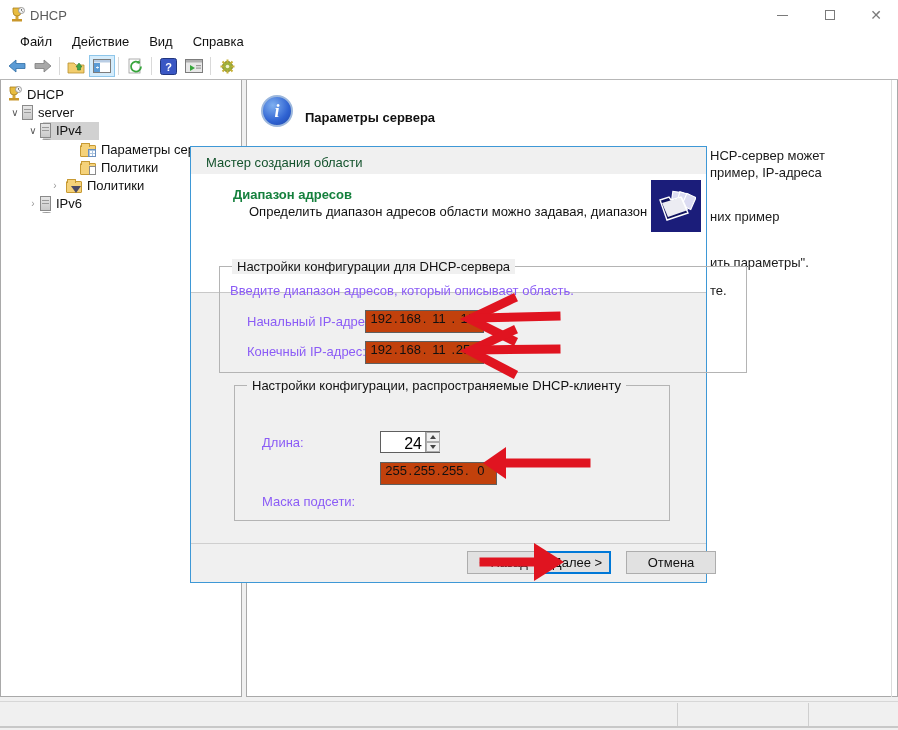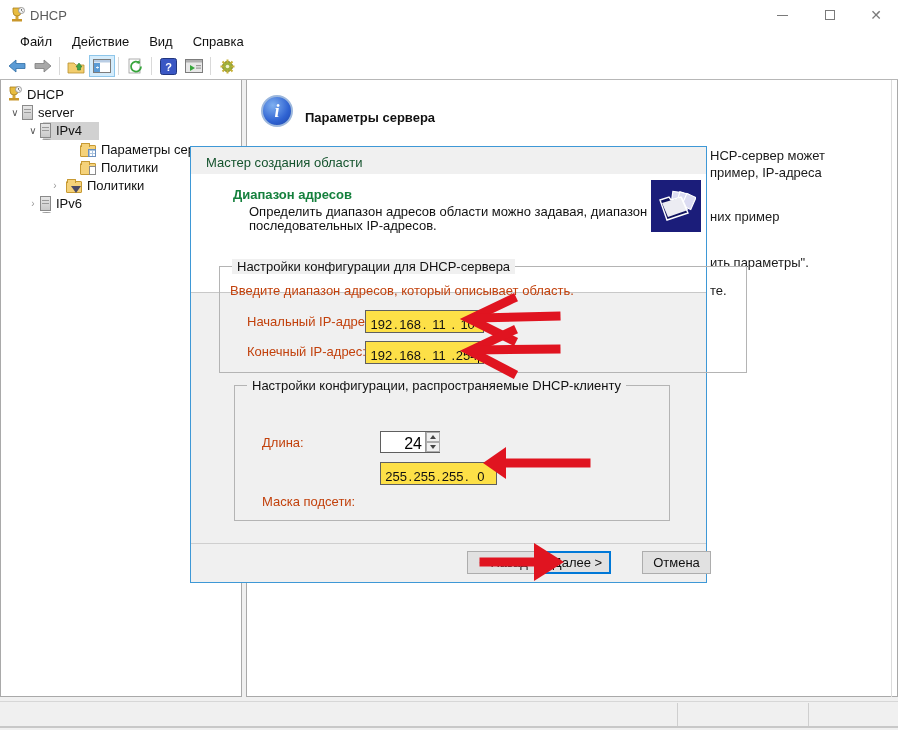--- a/index.html
+++ b/index.html
@@ -67,40 +67,40 @@
   #wiz-header { left:0; top:27px; width:515px; height:119px; background:#ffffff; border-bottom:1px solid #c8c8c8; }
   #wiz-heading { left:42px; top:13px; font-size:13px; font-weight:bold; color:#15803d; }
   .wiz-desc { position:absolute; left:58px; font-size:13px; color:#111; }
   #wiz-desc1 { top:30px; } #wiz-desc2 { top:44px; }
   #wiz-icon { left:460px; top:6px; width:50px; height:52px; background:#1b1d7a; display:flex; align-items:center; justify-content:center; }
 
   .groupbox { position:absolute; border:1px solid #b4b4b4; }
   .legend { position:absolute; top:-8px; left:12px; background:#f0f0f0; padding:0 5px; font-size:13px; color:#111; white-space:nowrap; }
   #group1 { left:28px; top:119px; width:528px; height:107px; }
   #group2 { left:43px; top:238px; width:436px; height:136px; }
-  .flabel { position:absolute; font-size:13px; color:#c2410c; white-space:nowrap; }
-
-  .ipfield { position:absolute; width:119px; height:23px; background:#fde047; border:1px solid #5f5f5f; display:flex; align-items:flex-end; font-size:13px; color:#111; padding:0 3px; }
+  .flabel { position:absolute; font-size:13px; color:#8b5cf6; white-space:nowrap; }
+
+  .ipfield { position:absolute; width:119px; height:23px; background:#c2410c; border:1px solid #5f5f5f; display:flex; align-items:flex-start; font-size:13px; color:#111; padding:0 3px; }
   .oct { flex:1; text-align:center; position:relative; }
   .dot { width:4px; text-align:center; color:#111; }
   .caret { display:inline-block; width:1px; height:13px; background:#000; vertical-align:middle; margin-left:1px; }
 
   #len-spin { position:absolute; left:173px; top:183px; width:60px; height:22px; background:#fff; border:1px solid #5f5f5f; }
   #len-value { position:absolute; right:17px; top:3px; font-size:16px; }
   .spin-btns { position:absolute; right:0; top:0; width:14px; height:20px; border-left:1px solid #9a9a9a; }
   .spin-up, .spin-dn { position:absolute; left:0; width:14px; height:10px; background:#f0f0f0; border:1px solid #adadad; display:flex; align-items:center; justify-content:center; }
   .spin-up { top:0; } .spin-dn { top:10px; }
   .tri-up { width:0; height:0; border-left:3px solid transparent; border-right:3px solid transparent; border-bottom:4px solid #444; }
   .tri-dn { width:0; height:0; border-left:3px solid transparent; border-right:3px solid transparent; border-top:4px solid #444; }
 
   #btn-sep { left:0px; top:396px; width:515px; height:1px; background:#cfcfcf; }
   .btn { position:absolute; top:404px; height:23px; background:#e1e1e1; border:1px solid #adadad; font-size:13px; color:#111; text-align:center; line-height:21px; }
   #btn-back { left:276px; width:73px; }
   #btn-next { left:353px; width:67px; border:2px solid #0078d7; line-height:19px; }
-  #btn-cancel { left:435px; width:69px;margin-left:16px; }
+  #btn-cancel { left:435px; width:90px; }
 
   #arrows { left:0; top:0; width:898px; height:730px; z-index:50; pointer-events:none; }
 </style>
 </head>
 <body>
 
 <div class="abs" id="titlebar">
   <svg class="abs" style="left:9px;top:7px" width="16" height="16" viewBox="0 0 16 16">
     <rect x="3" y="12" width="10" height="2.5" fill="#c9972c"></rect>
     <rect x="6.5" y="9" width="3" height="3" fill="#d8a833"></rect>
@@ -269,21 +269,20 @@
 <div class="abs" id="statusbar"></div>
 <div class="abs status-div" style="left:677px"></div>
 <div class="abs status-div" style="left:808px"></div>
 
 <div class="abs" id="wizard">
   <span class="abs" id="wiz-title">Мастер создания области</span>
 
   <div class="abs" id="wiz-header">
     <span class="abs" id="wiz-heading">Диапазон адресов</span>
     <span class="wiz-desc" id="wiz-desc1">Определить диапазон адресов области можно задавая, диапазон</span>
-    <span class="wiz-desc" id="wiz-desc2">последовательных IP-адресов.</span>
     <div class="abs" id="wiz-icon">
       <svg width="40" height="40" viewBox="0 0 40 40">
         <g stroke="#ffffff" stroke-width="1.2" fill="#dcdcf2">
           <rect x="16" y="6" width="10" height="13" transform="rotate(8 21 12)"></rect>
           <rect x="22" y="7" width="10" height="13" transform="rotate(16 27 13)"></rect>
           <rect x="28" y="9" width="10" height="13" transform="rotate(24 33 15)"></rect>
         </g>
         <path d="M4 14 l9 -3 2 3 10 -3 7 16 -21 7 z" fill="#10125e" stroke="#ffffff" stroke-width="1.4"></path>
         <path d="M6 17 l20 -6 6 13 -20 7 z" fill="#ffffff" opacity="0.92"></path>
       </svg>

